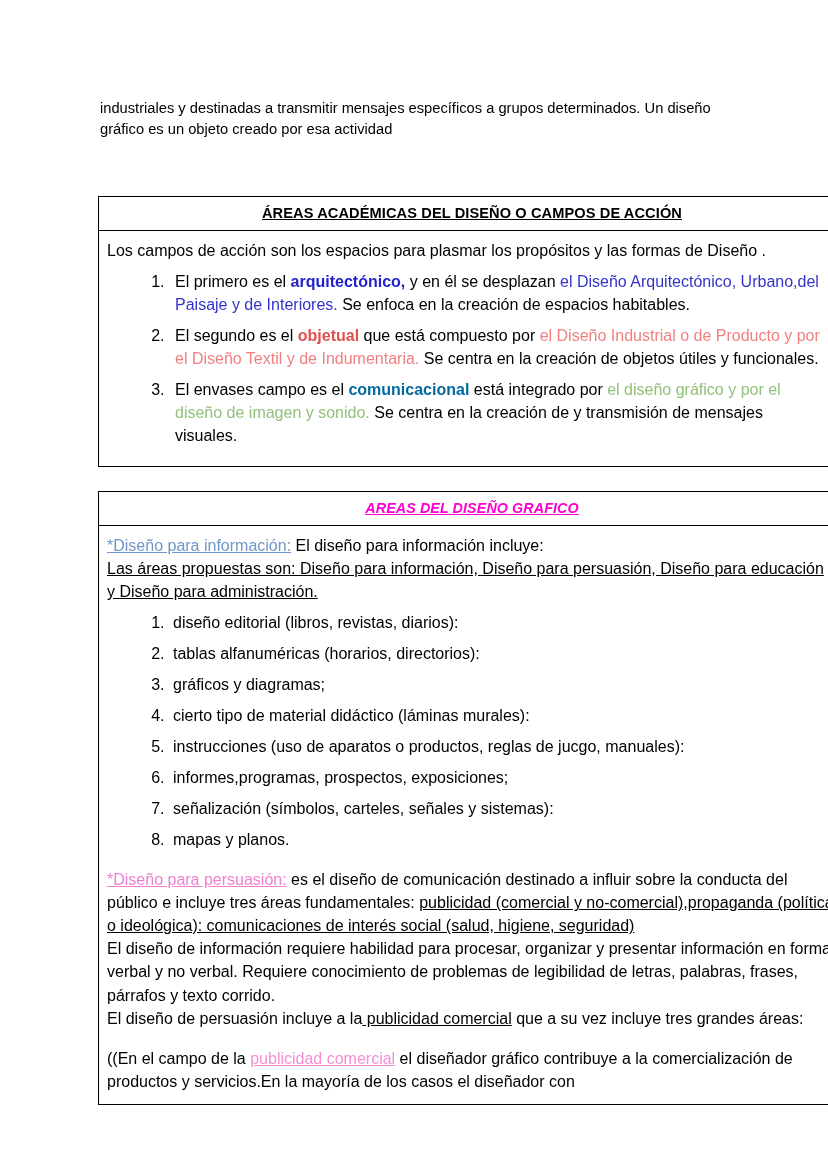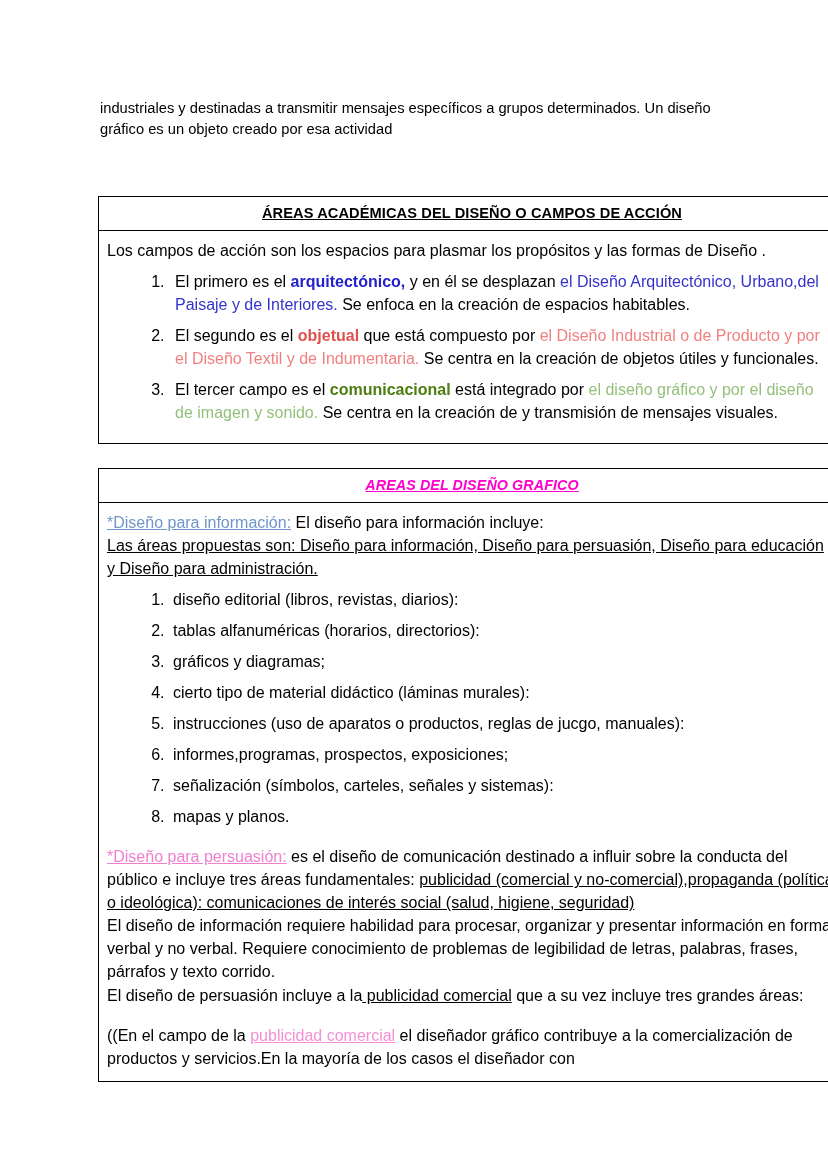--- a/index.html
+++ b/index.html
@@ -88,21 +88,21 @@
     line-height: 1.44;
   }
   ol.doc-list.tight > li { padding-left: 4px; }
   .u { text-decoration: underline; }
 
   .c-blue      { color: #3333cc; }
   .c-blue-b    { color: #2222cc; font-weight: bold; }
   .c-red       { color: #f08080; }
   .c-red-b     { color: #e0504f; font-weight: bold; }
   .c-green     { color: #93c07a; }
-  .c-green-b   { color: #4d7c0f; font-weight: bold; }
+  .c-green-b   { color: #0369a1; font-weight: bold; }
   .c-steel     { color: #6f96c8; }
   .c-magenta   { color: #ef7fd0; }
   .c-pinklink  { color: #f48fd8; }
 </style>
 </head>
 <body>
 
 <div class="page">
   <div class="content">
 
@@ -120,21 +120,21 @@
 
           <li>
             <span>El primero es el </span><span class="c-blue-b">arquitectónico,</span><span> y en él se desplazan </span><span class="c-blue">el Diseño Arquitectónico, Urbano,del Paisaje y de Interiores.</span><span> Se enfoca en la creación de espacios habitables.</span>
           </li>
 
           <li>
             <span>El segundo es el </span><span class="c-red-b">objetual</span><span> que está compuesto por </span><span class="c-red">el Diseño Industrial o de Producto y por el Diseño Textil y de Indumentaria.</span><span> Se centra en la creación de objetos útiles y funcionales.</span>
           </li>
 
           <li>
-            <span>El tercer campo es el </span><span class="c-green-b">comunicacional</span><span> está integrado por </span><span class="c-green">el diseño gráfico y por el diseño de imagen y sonido.</span><span> Se centra en la creación de y transmisión de mensajes visuales.</span>
+            <span>El envases campo es el </span><span class="c-green-b">comunicacional</span><span> está integrado por </span><span class="c-green">el diseño gráfico y por el diseño de imagen y sonido.</span><span> Se centra en la creación de y transmisión de mensajes visuales.</span>
           </li>
 
         </ol>
       </div>
     </div>
 
     <div class="box box--second">
       <div class="box-header">
         <span class="box-header-title box-header-title--magenta">AREAS DEL DISEÑO GRAFICO</span>
       </div>

